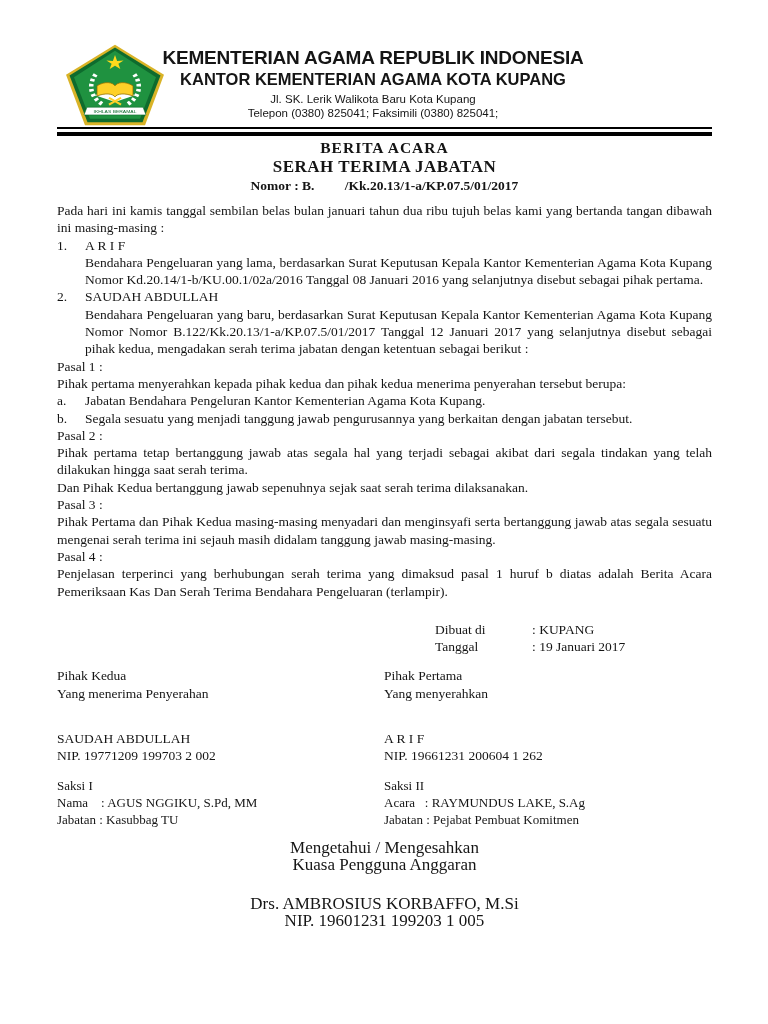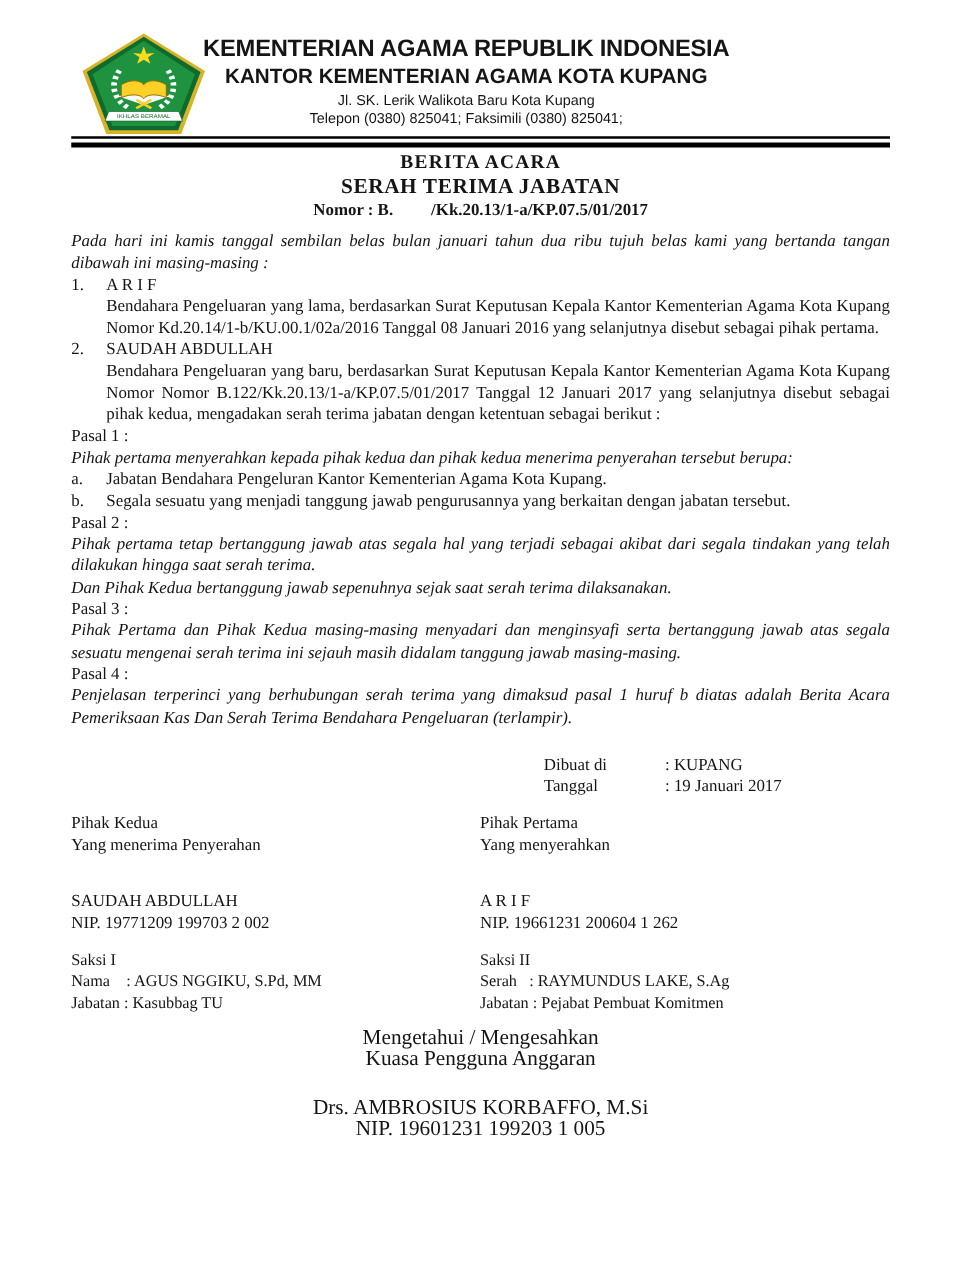--- a/index.html
+++ b/index.html
@@ -15,39 +15,40 @@
     overflow: hidden;
     font-family: "Liberation Serif", serif;
   }
   
   .letterhead { position: relative; min-height: 78px; }
   .logo-wrap { position: absolute; left: 8px; top: 0; width: 100px; height: 82px; }
   .head-text {
     text-align: center;
     padding: 2px 103px 0 80px;
     font-family: "Liberation Sans", sans-serif;
+    margin-top: 18px;
   }
   .org1 { font-size: 19px; font-weight: bold; line-height: 23px; letter-spacing: -0.2px; }
   .org2 { font-size: 16.5px; font-weight: bold; line-height: 20px; }
   .addr { font-size: 11.5px; line-height: 14px; margin-top: 3px; }
   .contact { font-size: 11.5px; line-height: 14px; }
   .rule-double {
     margin-top: 5px;
     border-top: 2px solid #000;
     border-bottom: 4px solid #000;
     height: 9px;
   }
   
   .doc-title { text-align: center; margin-top: 3px; }
   .t1 { font-size: 15.5px; font-weight: bold; line-height: 18px; letter-spacing: 1px; }
   .t2 { font-size: 17px; font-weight: bold; line-height: 20px; letter-spacing: 0.5px; }
   .t3 { font-size: 13.5px; font-weight: bold; line-height: 18px; white-space: pre; }
   
   .doc-body { margin-top: 7px; font-size: 13.5px; line-height: 17.3px; }
-  .jp { text-align: justify; font-style: italic; }
+  .jp { text-align: justify; }
   .li-row { display: flex; }
   .li-num { flex: 0 0 28px; }
   .li-txt { flex: 1; text-align: justify; }
   
   .made-at { margin: 21px 0 0 378px; font-size: 13.5px; line-height: 17.3px; }
   .ma-row { display: flex; }
   .ma-label { flex: 0 0 97px; }
   .sig-cols { display: flex; margin-top: 12px; font-size: 13.5px; line-height: 17.3px; }
   .col-l { flex: 0 0 327px; }
   .col-r { flex: 1; }
@@ -166,21 +167,21 @@
   </div>
 
   <div class="wit-cols">
     <div class="col-l">
       <div>Saksi I</div>
       <div class="pre">Nama    : AGUS NGGIKU, S.Pd, MM</div>
       <div class="pre">Jabatan : Kasubbag TU</div>
     </div>
     <div class="col-r">
       <div>Saksi II</div>
-      <div class="pre">Serah   : RAYMUNDUS LAKE, S.Ag</div>
+      <div class="pre">Acara   : RAYMUNDUS LAKE, S.Ag</div>
       <div class="pre">Jabatan : Pejabat Pembuat Komitmen</div>
     </div>
   </div>
 
   <div class="approval">
     <div>Mengetahui / Mengesahkan</div>
     <div>Kuasa Pengguna Anggaran</div>
     <div class="approver-name">Drs. AMBROSIUS KORBAFFO, M.Si</div>
     <div>NIP. 19601231 199203 1 005</div>
   </div>

